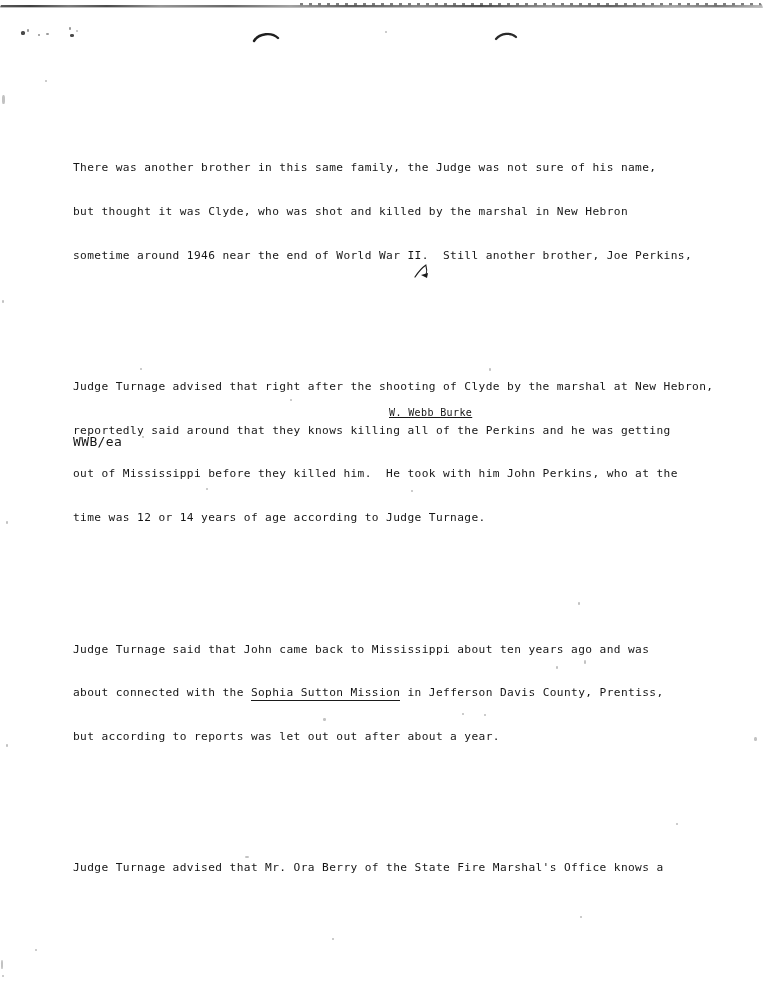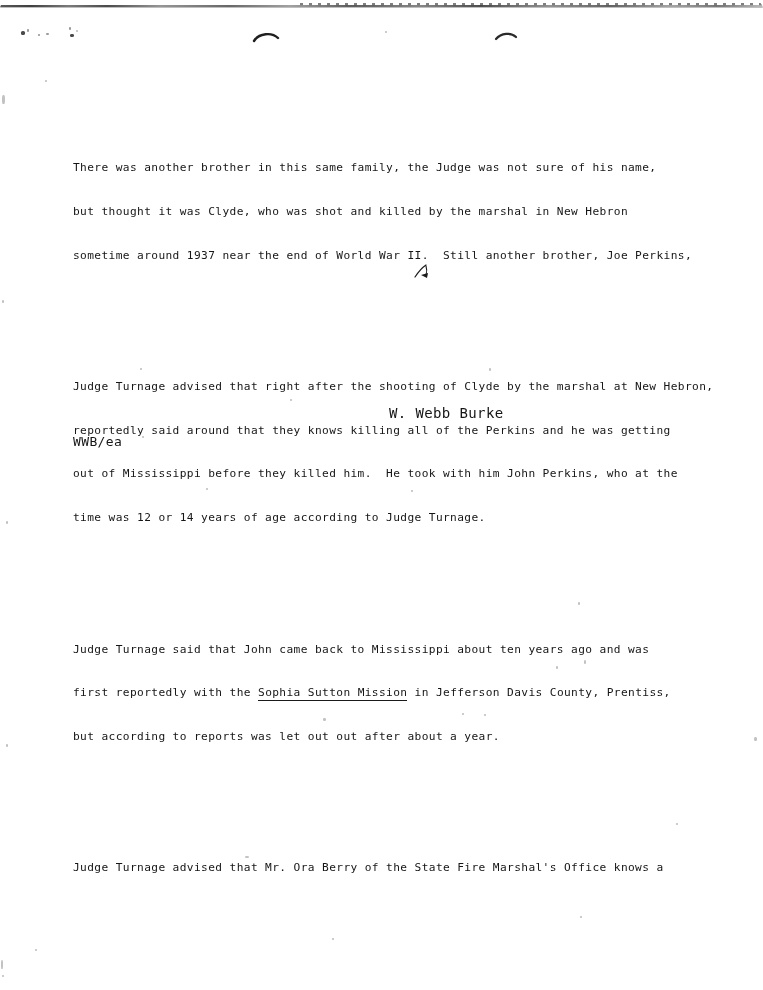--- a/index.html
+++ b/index.html
@@ -97,25 +97,26 @@
     width: 22px;
     height: 16px;
     pointer-events: none;
   }
 
   
   .signature {
     position: absolute;
     left: 389px;
     top: 406px;
-    font-size: 14px;
+    font-size: 10px;
     line-height: 14.6px;
     letter-spacing: 0.38px;
     color: #161616;
     white-space: pre;
+    text-decoration: underline;
   }
   .initials {
     position: absolute;
     left: 73px;
     top: 435px;
     font-size: 13px;
     line-height: 14.6px;
     letter-spacing: 0.38px;
     color: #161616;
     white-space: pre;
@@ -158,33 +159,33 @@
   <svg class="smudge" style="left:494px; top:30px;" width="26" height="12" viewBox="0 0 26 12">
     <path d="M2,9 C7,3 17,2 22,7" stroke="#2a2a2a" stroke-width="2.2" fill="none" stroke-linecap="round"></path>
   </svg>
   <div class="speck faint" style="left:385px; top:31px; width:2px; height:2px;"></div>
 
   <div class="body-text">
 
     <div class="para">
       <span class="line">There was another brother in this same family, the Judge was not sure of his name,</span>
       <span class="line">but thought it was Clyde, who was shot and killed by the marshal in New Hebron</span>
-      <span class="line">sometime around 1937 near the end of World War II.  Still another brother, Joe Perkins,</span>
+      <span class="line">sometime around 1946 near the end of World War II.  Still another brother, Joe Perkins,</span>
     </div>
 
     <div class="para">
       <span class="line">Judge Turnage advised that right after the shooting of Clyde by the marshal at New Hebron,</span>
       <span class="line">reportedly said around that they knows killing all of the Perkins and he was getting</span>
       <span class="line">out of Mississippi before they killed him.  He took with him John Perkins, who at the</span>
       <span class="line">time was 12 or 14 years of age according to Judge Turnage.</span>
     </div>
 
     <div class="para">
       <span class="line">Judge Turnage said that John came back to Mississippi about ten years ago and was</span>
-      <span class="line"><span>first reportedly with the </span><span class="underlined">Sophia Sutton Mission</span><span> in Jefferson Davis County, Prentiss,</span></span>
+      <span class="line"><span>about connected with the </span><span class="underlined">Sophia Sutton Mission</span><span> in Jefferson Davis County, Prentiss,</span></span>
       <span class="line">but according to reports was let out out after about a year.</span>
     </div>
 
     <div class="para">
       <span class="line">Judge Turnage advised that Mr. Ora Berry of the State Fire Marshal's Office knows a</span>
       
     </div>
 
   </div>
 

